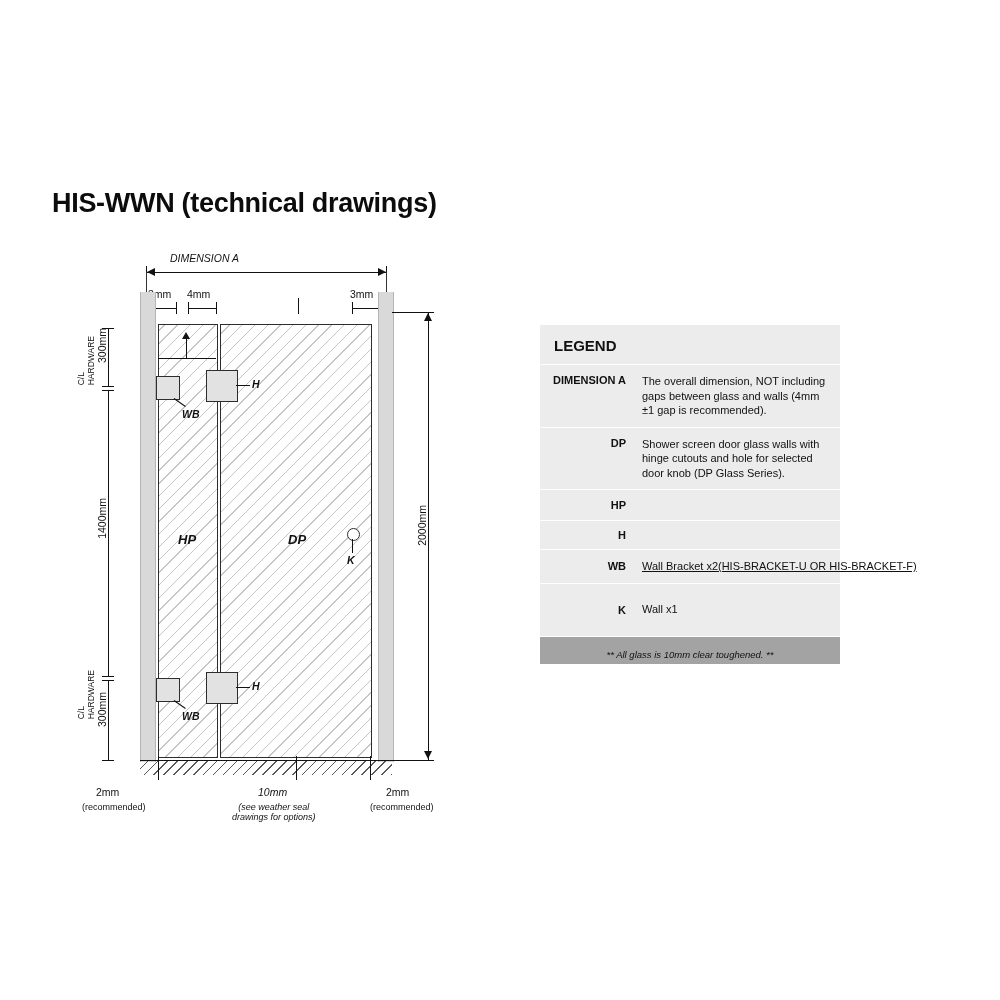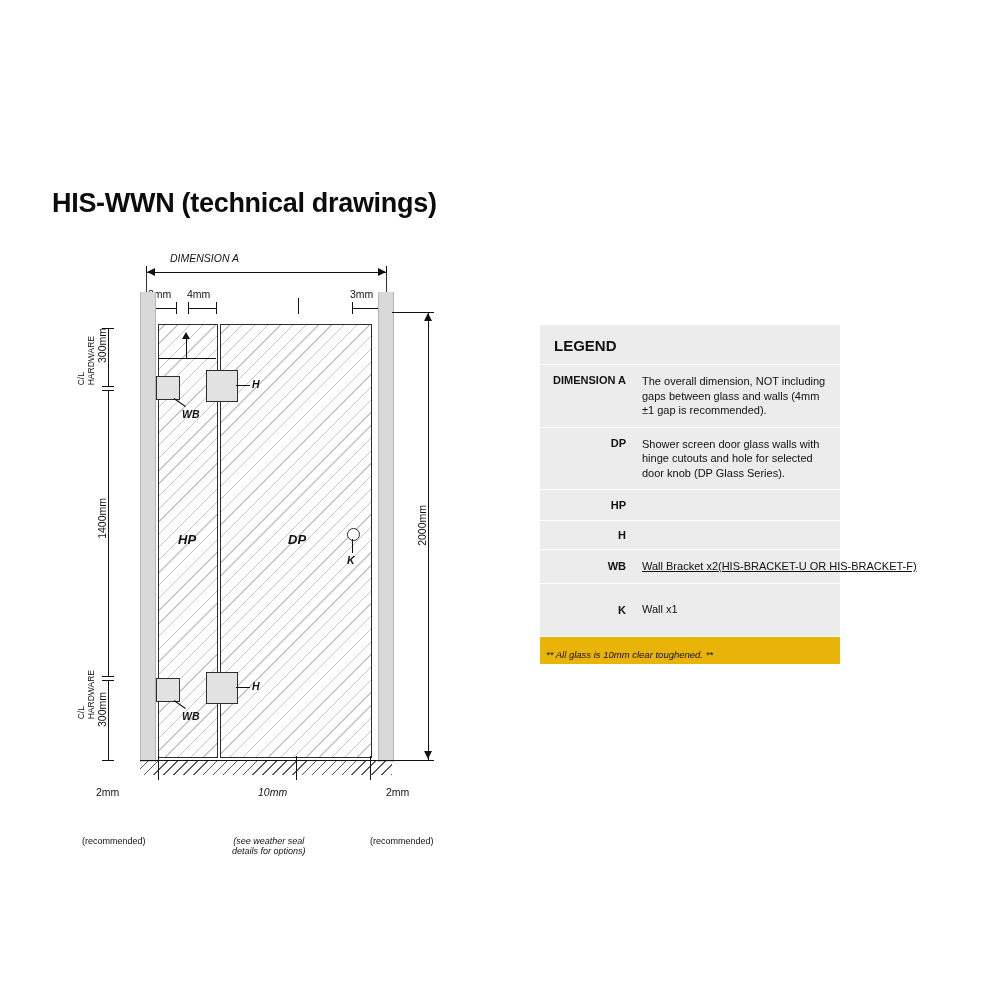--- a/index.html
+++ b/index.html
@@ -36,21 +36,21 @@
   }
 
   .lbl {
     position: absolute;
     font-size: 10.5px;
     color: #111;
     white-space: nowrap;
   }
   .lbl.ital { font-style: italic; }
   .lbl.bold { font-weight: bold; }
-  .lbl.small { font-size: 9px; margin-top: 34px; }
+  .lbl.small { font-size: 9px; }
 
   .vline { position: absolute; background: #111; width: 1px; }
   .hline { position: absolute; background: #111; height: 1px; }
 
   
   .wall {
     position: absolute;
     background: #d9d9d9;
     border-left: 1px solid #b5b5b5;
     border-right: 1px solid #b5b5b5;
@@ -139,23 +139,23 @@
     line-height: 1.32;
     font-size: 11px;
     white-space: pre-line;
   }
   .legend-row.center { align-items: center; }
   .legend-row.center .legend-key { padding-top: 8px; padding-bottom: 8px; }
   .legend-row.wide .legend-val { white-space: nowrap; text-decoration: underline; }
   .legend-note {
     font-size: 9.5px;
     font-style: italic;
-    text-align: left;
+    text-align: center;
     padding: 12px 6px 4px 6px;
-    background: #eab308;
+    background: #a3a3a3;
   }
 </style>
 </head>
 <body>
 
 <div id="page-title">HIS-WWN (technical drawings)</div>
 
 <div id="drawing">
 
   <div class="lbl ital" style="left:110px; top:12px;">DIMENSION A</div>
@@ -247,21 +247,21 @@
 
   <div class="vline" style="left:98px; top:516px; height:24px;"></div>
   <div class="vline" style="left:236px; top:516px; height:24px;"></div>
   <div class="vline" style="left:310px; top:516px; height:24px;"></div>
 
   <div class="lbl" style="left:36px; top:546px;">2mm</div>
   <div class="lbl small" style="left:22px; top:562px;">(recommended)</div>
 
   <div class="lbl" style="left:198px; top:546px;font-style:italic;">10mm</div>
   <div class="lbl small ital" style="left:172px; top:562px; white-space:pre; text-align:center;">(see weather seal
-details for options)</div>
+drawings for options)</div>
 
   <div class="lbl" style="left:326px; top:546px;">2mm</div>
   <div class="lbl small" style="left:310px; top:562px;">(recommended)</div>
 </div>
 
 <div id="legend">
   <div class="legend-title">LEGEND</div>
 
   <div class="legend-row">
     <div class="legend-key">DIMENSION A</div>

